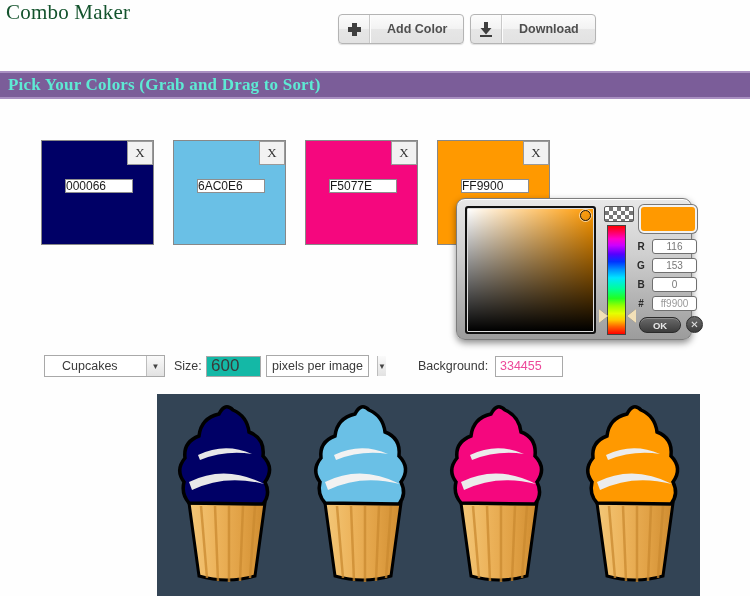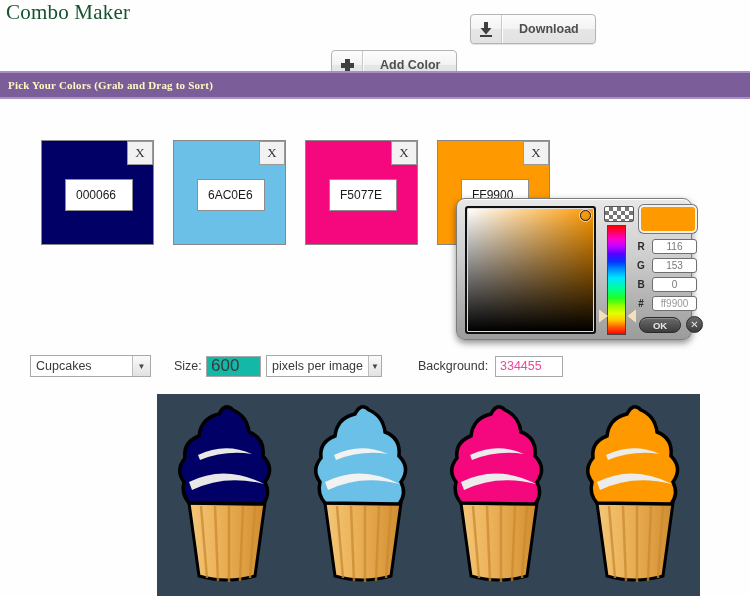--- a/index.html
+++ b/index.html
@@ -33,21 +33,21 @@
     border-right: 1px solid #c9c9c9;
     color: #4a4a4a;
   }
   .topbtn .lbl {
     display: flex; align-items: center; justify-content: center;
     padding: 0 16px;
     font-size: 12.5px; color: #4f4f4f; font-weight: bold;
     border-left: 1px solid #fdfdfd;
     white-space: nowrap;
   }
-  #btn-add-color { left: 331px; margin-top: 36px; }
+  #btn-add-color { left: 338px; }
   #btn-download  { left: 470px; }
 
   
   .plus-icon { position: relative; width: 13px; height: 13px; }
   .plus-icon::before, .plus-icon::after {
     content:""; position:absolute; background:#3f3f3f;
   }
   .plus-icon::before { left:0; top:4px; width:13px; height:5px; }
   .plus-icon::after  { top:0; left:4px; height:13px; width:5px; }
 
@@ -55,21 +55,21 @@
   .section-bar {
     position: absolute; left: 0; width: 750px; height: 28px;
     background: #7b5d99;
     border-top: 2px solid #a98fc2;
     border-bottom: 2px solid #a98fc2;
     box-sizing: border-box;
     display: flex; align-items: center;
   }
   .section-bar span {
     font-family: "Liberation Serif", serif;
-    font-weight: bold; font-size: 11px; color: #fef9c3;
+    font-weight: bold; font-size: 17px; color: #5eead4;
     padding-left: 8px; letter-spacing: .2px; white-space: nowrap;
   }
   #bar-colors  { top: 71px; }
   #bar-design  { top: 299px; }
 
   
   #swatch-row { position: absolute; left: 41px; top: 140px; display: flex; gap: 19px; }
   .swatch {
     position: relative; width: 113px; height: 105px;
     border: 1px solid #888;
@@ -80,25 +80,25 @@
     width: 26px; height: 24px;
     background: #f2f2f2;
     border: 1px solid #9a9a9a;
     box-sizing: border-box;
     display: flex; align-items: center; justify-content: center;
     font-size: 13px; color: #333; cursor: pointer;
     font-family: "Liberation Serif", serif;
   }
   .swatch-input {
     position: absolute; left: 23px; top: 38px;
-    width: 68px; height: 32px;
+    width: 68px; height: 14px;
     border: 1px solid #8e8e8e;
     background: #fff; color: #1a1a1a;
     font-family: "Liberation Sans", sans-serif;
-    font-size: 12px; padding: 0 10px; box-sizing: border-box;
+    font-size: 12px; padding: 0 0; box-sizing: border-box;
     outline: none;
   }
   .swatch-input.focused { caret-color:#000; }
 
   
   #color-picker {
     position: absolute; left: 456px; top: 198px;
     width: 236px; height: 142px;
     border-radius: 9px;
     background: linear-gradient(to bottom, #e8e8e8 0%, #cfcfcf 40%, #b4b4b4 70%, #9c9c9c 100%);
@@ -231,31 +231,31 @@
     box-sizing: border-box; cursor: pointer;
   }
   .sel .txt { padding: 0 5px; white-space: nowrap; }
   .sel .arrow {
     width: 17px; height: 100%;
     background: linear-gradient(to bottom,#fafafa,#e2e2e2);
     border-left: 1px solid #bdbdbd;
     display: flex; align-items: center; justify-content: center;
     font-size: 8px; color: #444;
   }
-  #sel-design { position: absolute; left: 30px; width: 121px; }
+  #sel-design { position: absolute; left: 44px; width: 121px; padding-left: 12px; }
   #lbl-size   { position: absolute; left: 174px; }
   #inp-size   {
     position: absolute; left: 206px;
     width: 55px; height: 21px;
     border: 1px solid #a9a9a9; background: #14b8a6;
     font-size: 17px; color: #3a3a3a; padding: 0 4px;
     box-sizing: border-box; outline: none;
     font-family: "Liberation Sans", sans-serif;
   }
-  #sel-unit   { position: absolute; left: 266px; width: 116px; }
+  #sel-unit   { position: absolute; left: 266px; width: 103px; gap: 9px; }
   #lbl-bg     { position: absolute; left: 418px; }
   #inp-bg     {
     position: absolute; left: 495px;
     width: 68px; height: 21px;
     border: 1px solid #a9a9a9; background: #fff;
     font-size: 12.5px; color: #ec4899; padding: 0 4px;
     box-sizing: border-box; outline: none;
     font-family: "Liberation Sans", sans-serif;
   }
 

